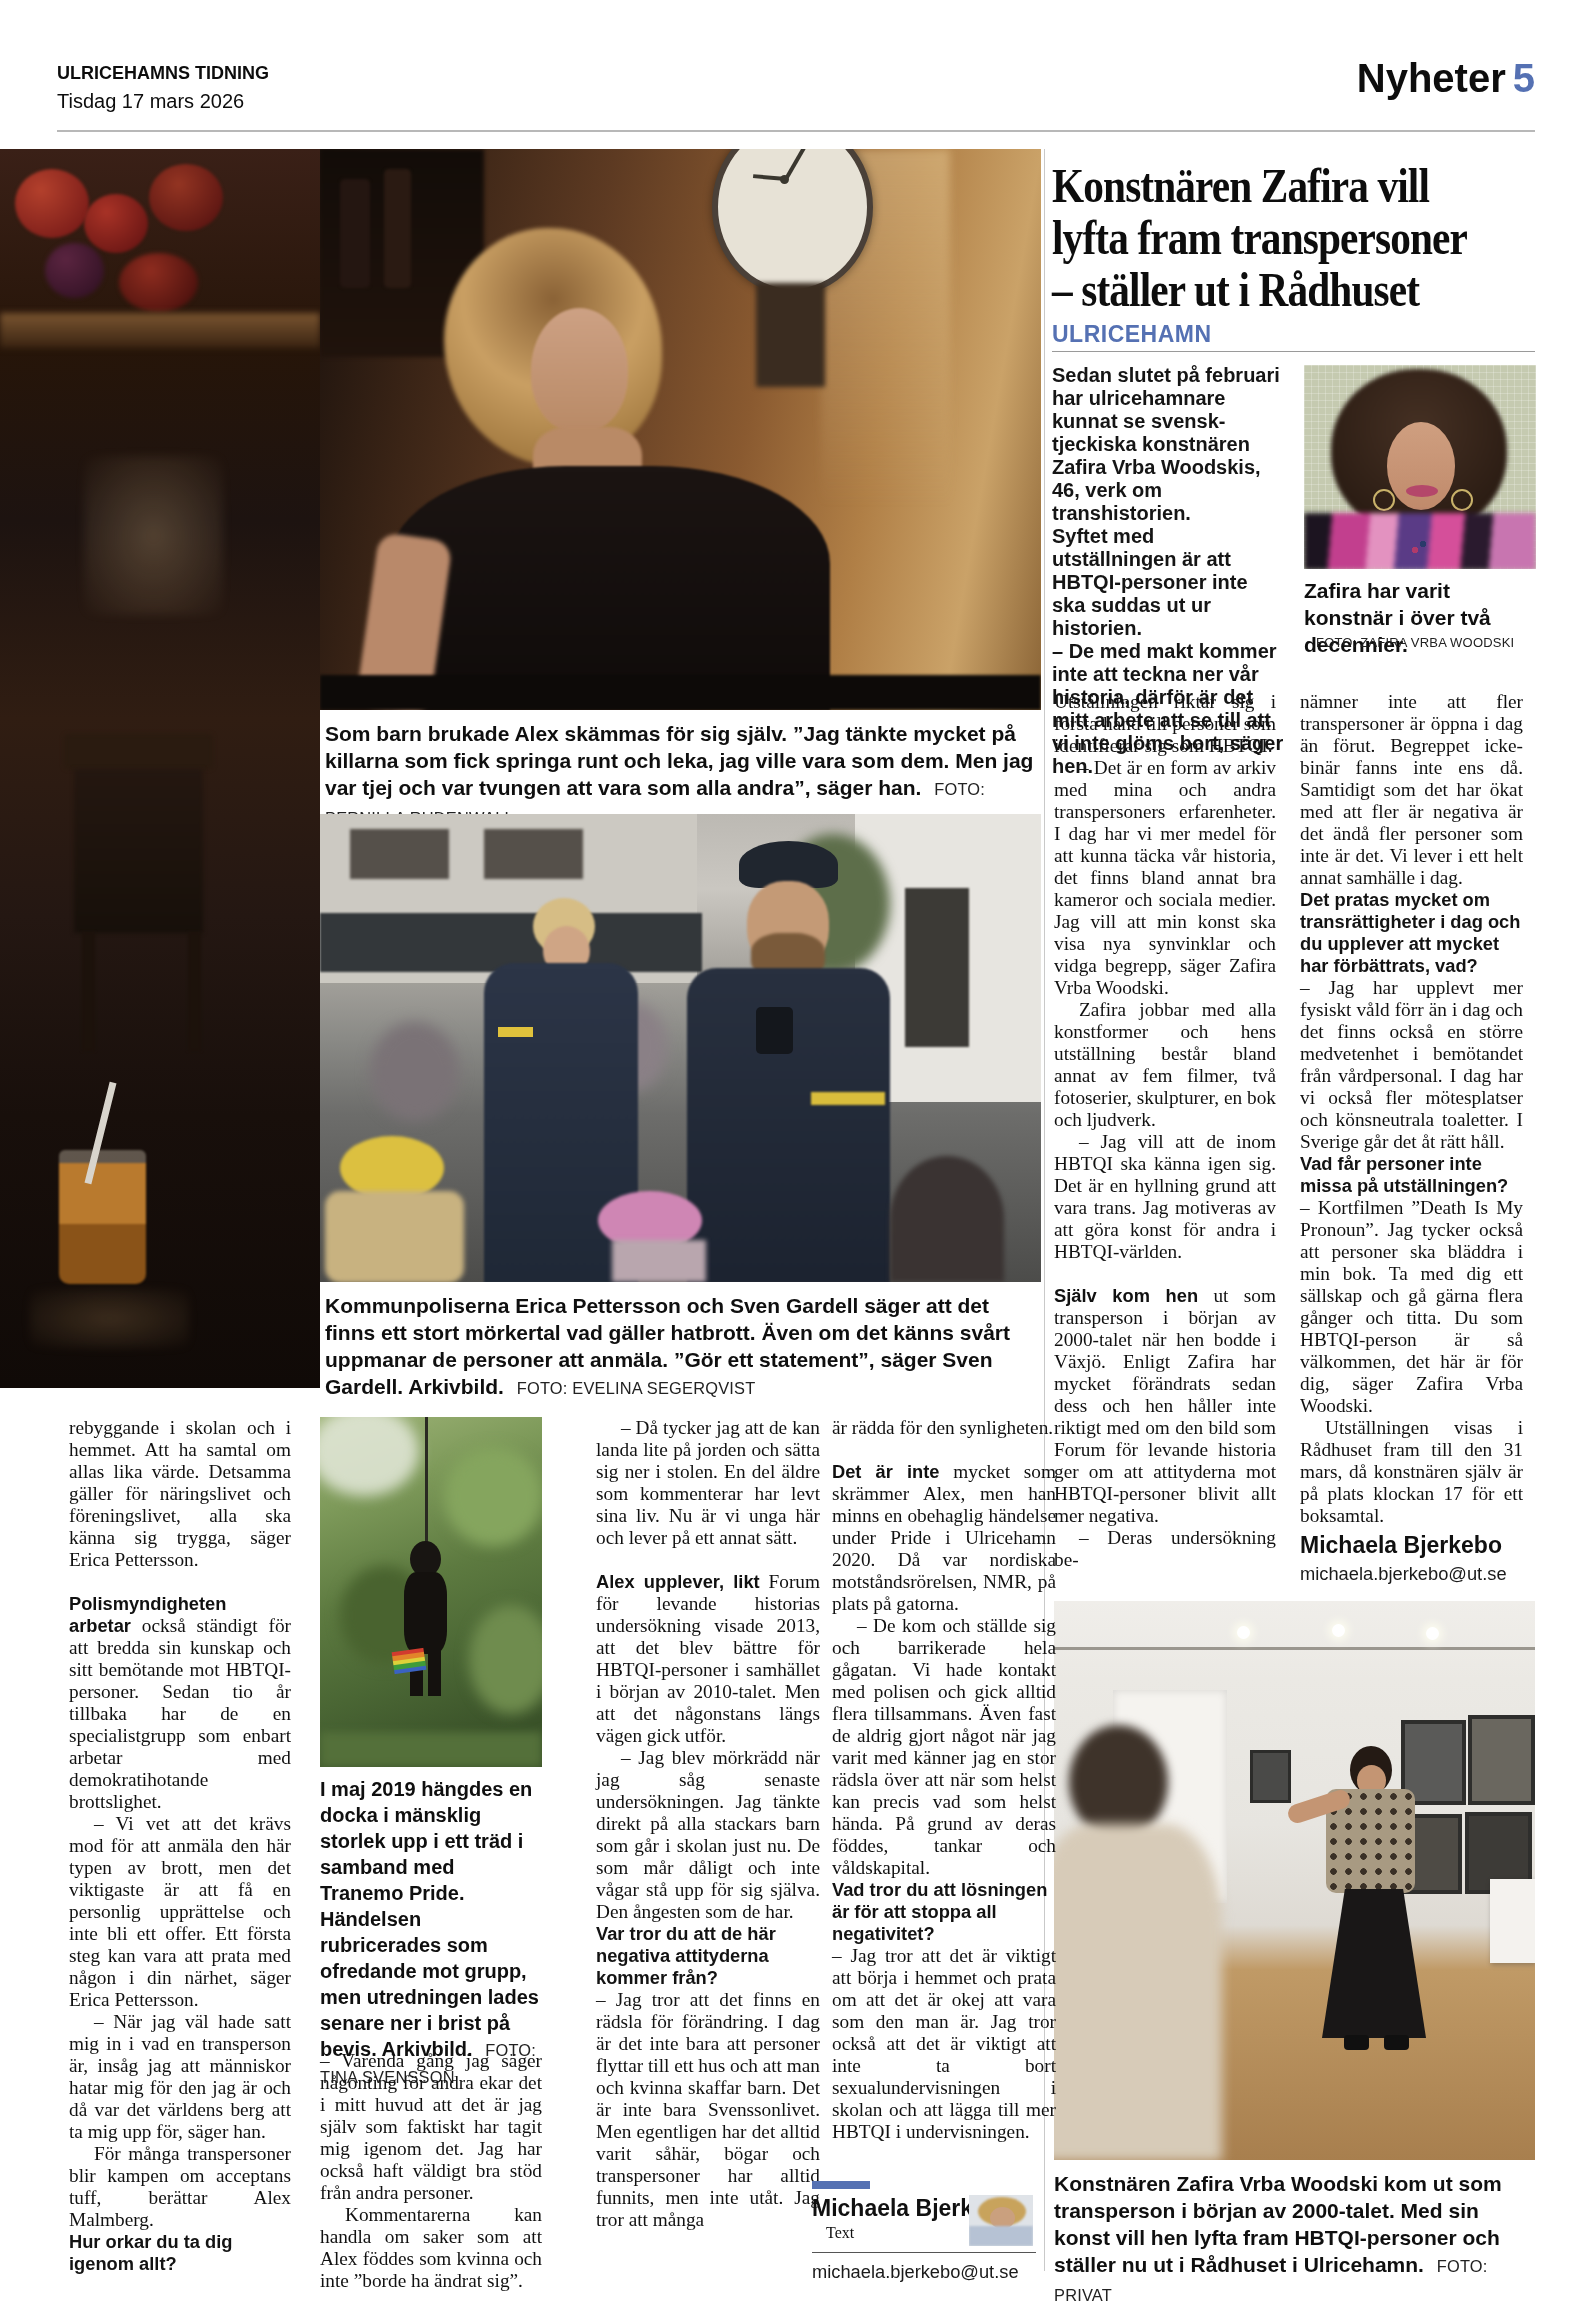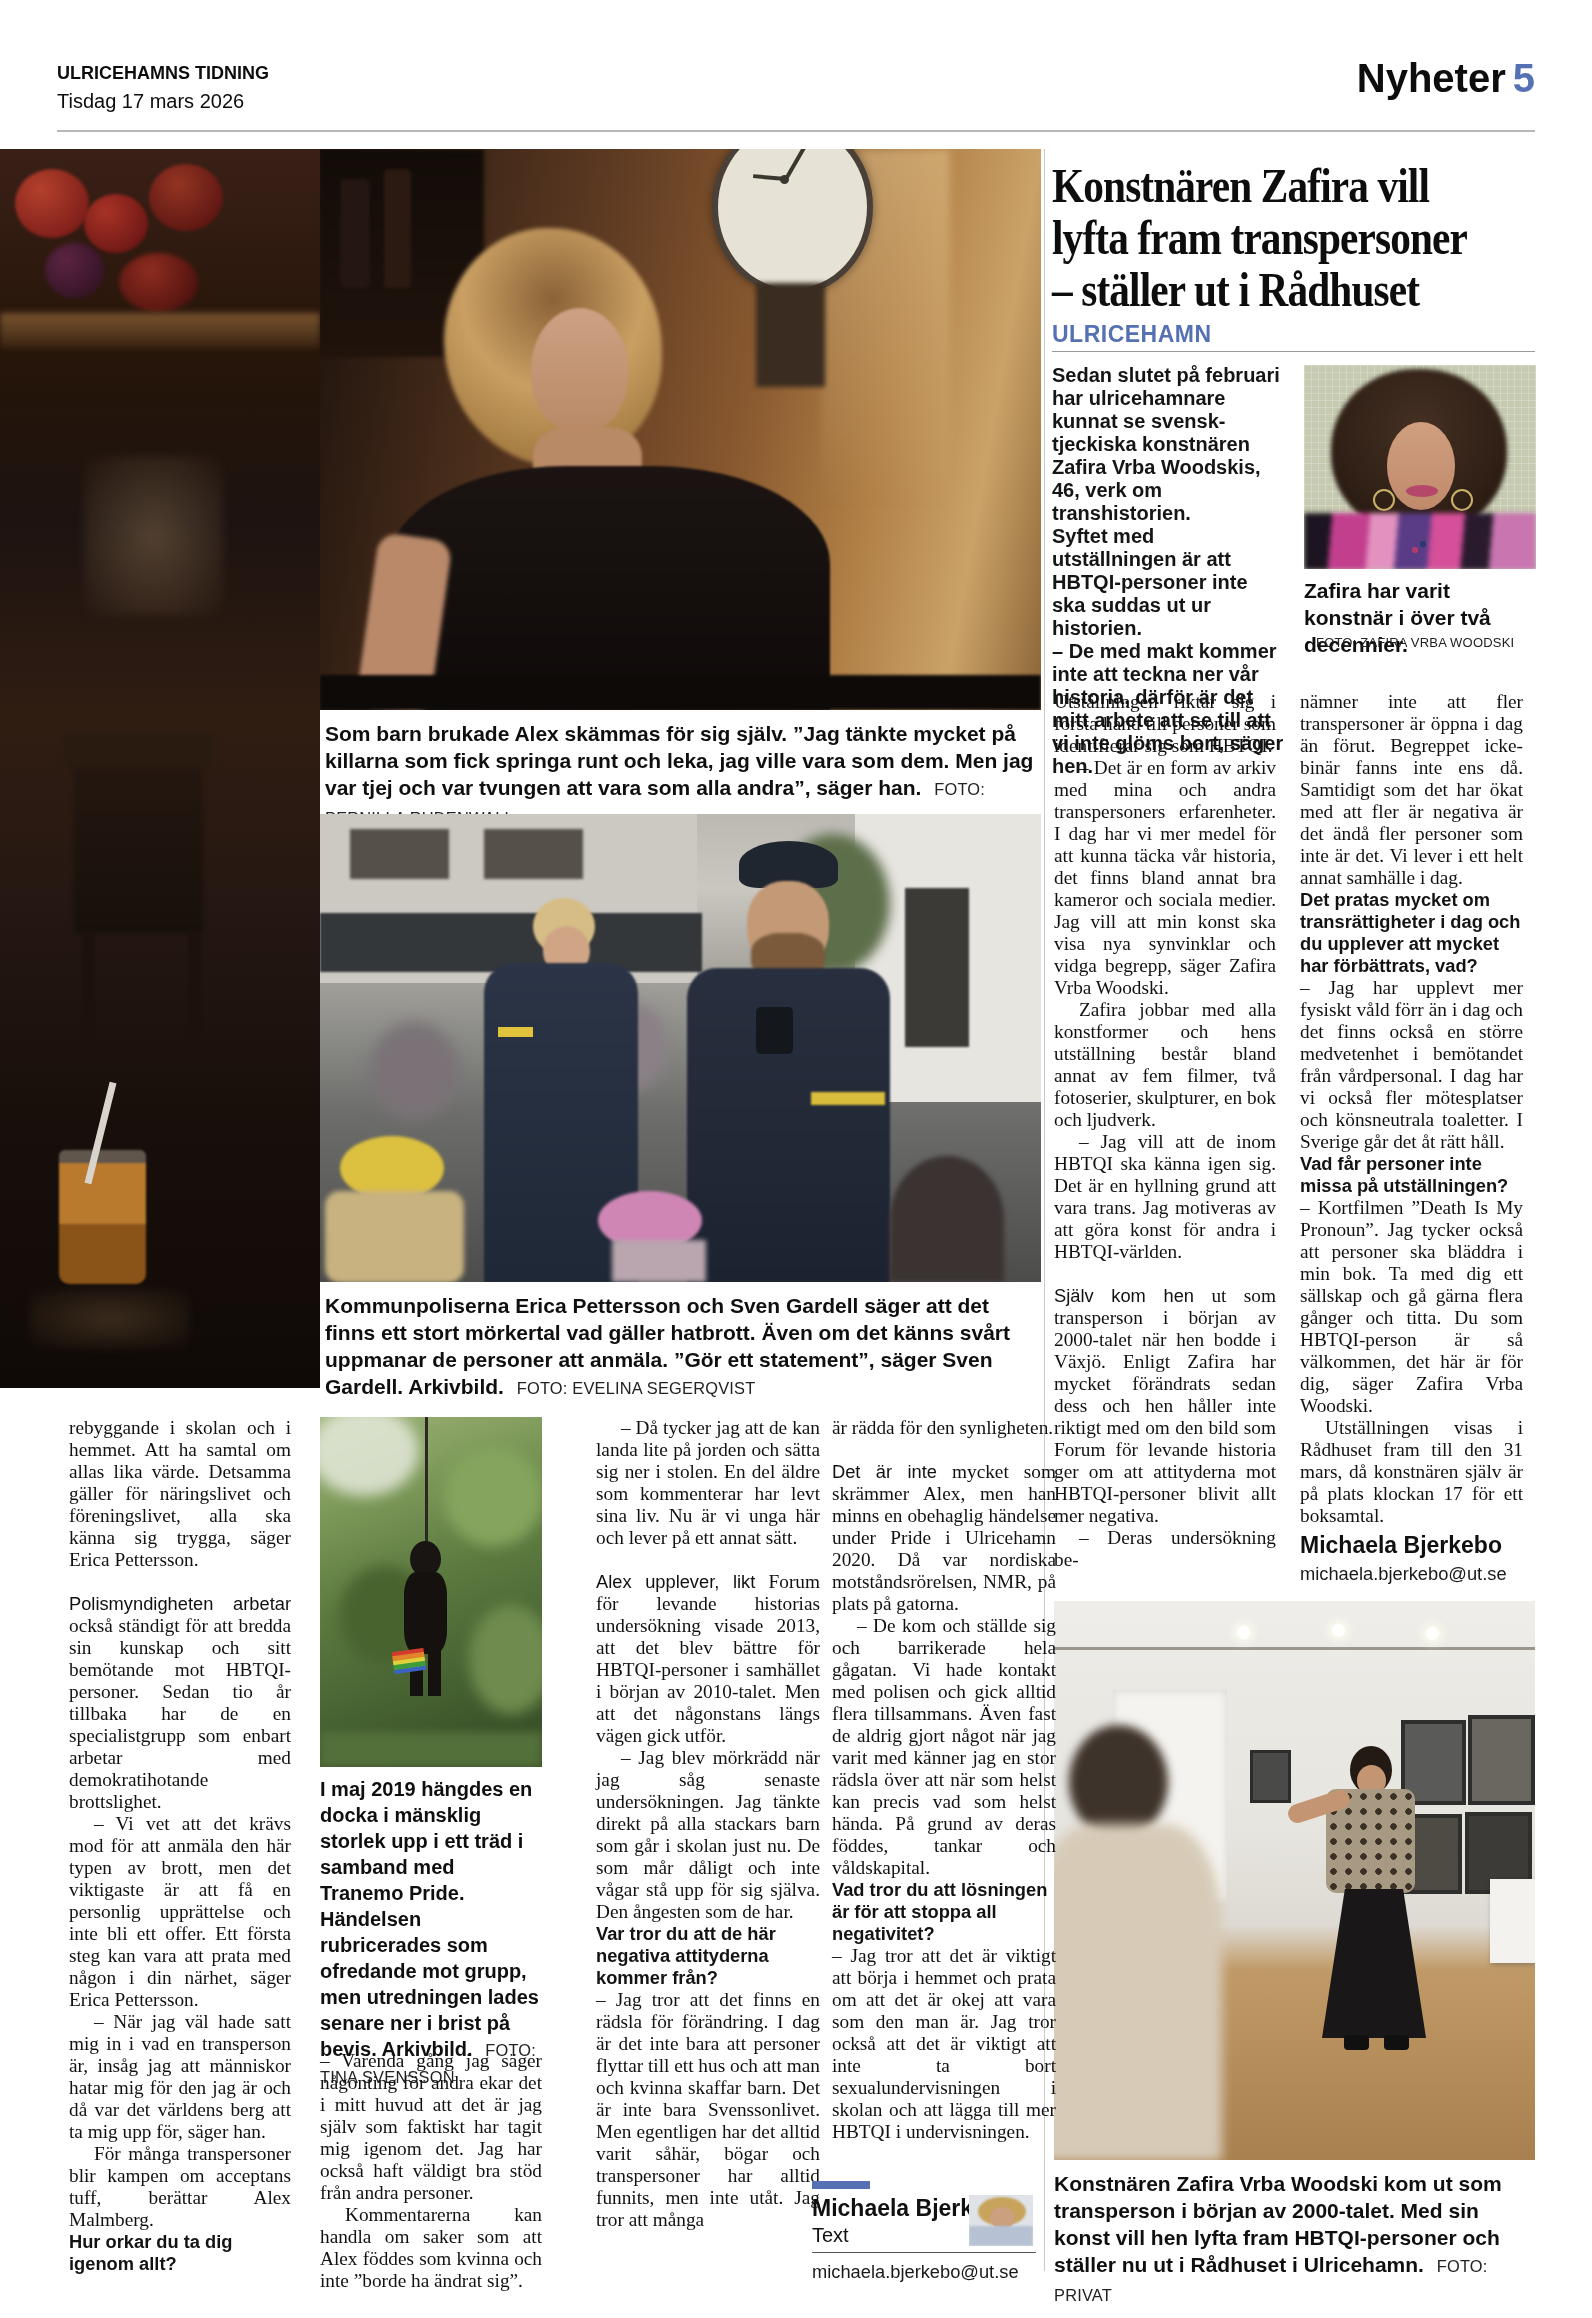--- a/index.html
+++ b/index.html
@@ -15,31 +15,31 @@
   .kicker{font-family:"Liberation Sans",sans-serif;font-weight:700;font-size:23px;color:#5571b3;letter-spacing:0.5px;}
   .intro p{margin:0;font-family:"Liberation Sans",sans-serif;font-weight:700;font-size:20px;line-height:23px;color:#151515;text-align:left;}
   .body{font-size:19.3px;line-height:22px;}
   .body p{margin:0;text-align:justify;}
   .body p+p{text-indent:25px;}
   .body p.gap{margin-top:22px;}
   .body p.q, .body p.lead{text-indent:0;}
   .body p.q+p{text-indent:0;}
   .body p.ind{text-indent:25px;}
   .body p.q{font-family:"Liberation Sans",sans-serif;font-weight:700;font-size:18.3px;line-height:22px;text-align:left;color:#131313;}
-  .body strong{font-family:"Liberation Sans",sans-serif;font-weight:400;font-size:18.3px;}
+  .body strong{font-family:"Liberation Sans",sans-serif;font-weight:700;font-size:18.3px;}
   .cap{font-family:"Liberation Sans",sans-serif;font-weight:700;font-size:21px;line-height:27px;color:#0f0f0f;text-align:left;}
   .cap-sm{font-size:20px;line-height:26px;}
   .credit{font-family:"Liberation Sans",sans-serif;font-weight:400;font-size:16.4px;letter-spacing:0.2px;color:#222;margin-left:7px;}
   .credit-line{font-family:"Liberation Sans",sans-serif;font-weight:400;font-size:13px;letter-spacing:0.2px;color:#222;margin-left:12px;}
   .masthead-title{font-family:"Liberation Sans",sans-serif;font-weight:700;font-size:18px;color:#0d0d0d;}
   .masthead-date{font-family:"Liberation Sans",sans-serif;font-weight:400;font-size:20px;color:#0d0d0d;}
   .section-mark{font-family:"Liberation Sans",sans-serif;font-weight:700;font-size:40px;color:#0d0d0d;}
   .section-mark .pagenum{color:#5571b3;margin-left:7px;}
   .byline-name{font-family:"Liberation Sans",sans-serif;font-weight:700;font-size:23px;color:#101010;}
-  .byline-role{font-family:Liberation Sans, sans-serif;font-weight:400;font-size:20px;color:#101010;}
+  .byline-role{font-family:Liberation Serif, serif;font-weight:400;font-size:16px;color:#101010;margin-left:14px;}
   .byline-email{font-family:"Liberation Sans",sans-serif;font-weight:400;font-size:18.3px;color:#1a1a1a;}
 </style>
 </head>
 <body>
 
 <div class="page">
 
   <div class="abs masthead-title" style="left:57px;top:63px;">ULRICEHAMNS TIDNING</div>
   <div class="abs masthead-date" style="left:57px;top:90px;">Tisdag 17 mars 2026</div>
   <div class="abs section-mark" style="top:56px;right:57px;"><span>Nyheter</span><span class="pagenum">5</span></div>

